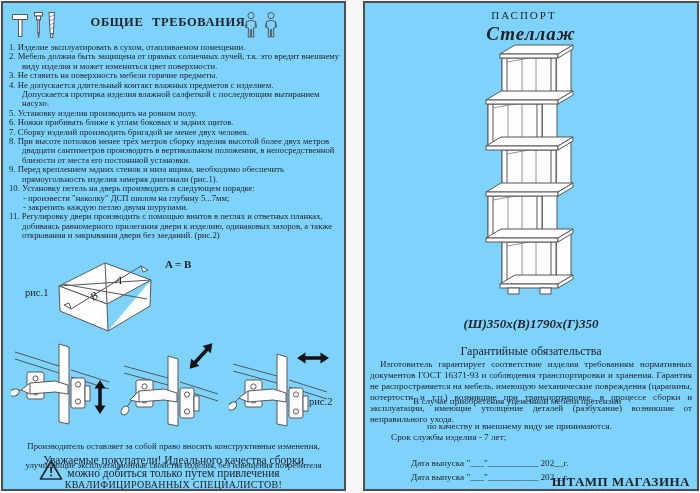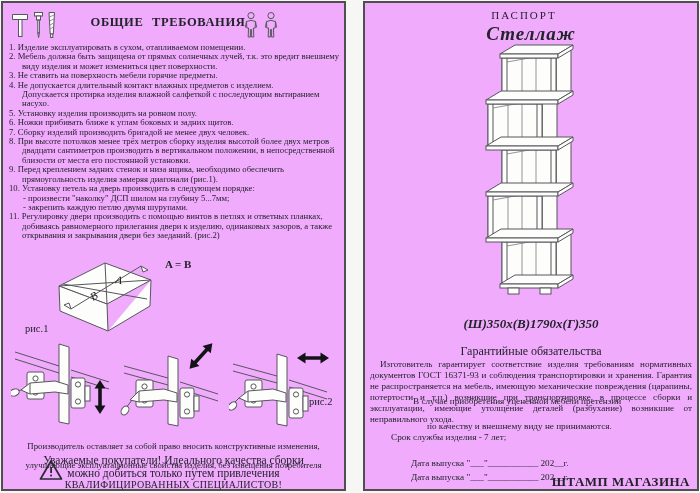--- a/index.html
+++ b/index.html
@@ -5,21 +5,21 @@
   * { margin:0; padding:0; box-sizing:border-box; }
   html,body { width:700px; height:493px; overflow:hidden; }
   body {
     background:#f6f6f4;
     font-family:"Liberation Serif","DejaVu Serif",serif;
     color:#23232b;
   }
   .page { position:relative; width:700px; height:493px; }
   .panel {
     position:absolute; top:1px; height:490px;
-    background:#f0abfc; border:2px solid #4f4f4f;
+    background:#7dd3fc; border:2px solid #4f4f4f;
   }
   .panel-left  { left:1px;  width:345px; }
   .panel-right { left:363px; width:336px; }
 
   
   .lp-header { position:absolute; top:3px; left:0; right:0; height:36px; }
   .tools-icon { position:absolute; left:8px; top:4px; }
   .persons-icon { position:absolute; left:240px; top:5px; }
   .lp-title {
     position:absolute; left:60px; top:9px; width:210px;
@@ -27,21 +27,21 @@
     letter-spacing:.6px; word-spacing:5px;
   }
   .req-list {
     position:absolute; top:40px; left:6px; right:3px;
     font-size:8.7px; line-height:9.4px;
   }
   .req-item { padding-left:13px; text-indent:-13px; white-space:pre-line; }
   .req-sub  { padding-left:21px; text-indent:-7px; }
 
   .fig1-block { position:absolute; top:248px; left:0; right:0; height:86px; }
-  .fig1-label { position:absolute; left:22px; top:36px; font-size:10.5px;margin-top:36px; }
+  .fig1-label { position:absolute; left:22px; top:36px; font-size:10.5px; }
   .fig1-svg   { position:absolute; left:46px; top:2px; }
   .fig1-eq    { position:absolute; left:162px; top:7px; font-size:11px; font-weight:bold; }
 
   .hinges-block { position:absolute; top:333px; left:0; right:0; height:96px; }
   .hinge-svg { position:absolute; top:0; }
   .hinge-1 { left:8px; } .hinge-2 { left:117px; } .hinge-3 { left:226px; }
   .fig2-label { position:absolute; left:306px; top:60px; font-size:10.5px; }
 
   .note-block { position:absolute; top:429px; left:0; right:0; text-align:center;
                 font-size:8.8px; line-height:9.8px; white-space:pre-line; }

